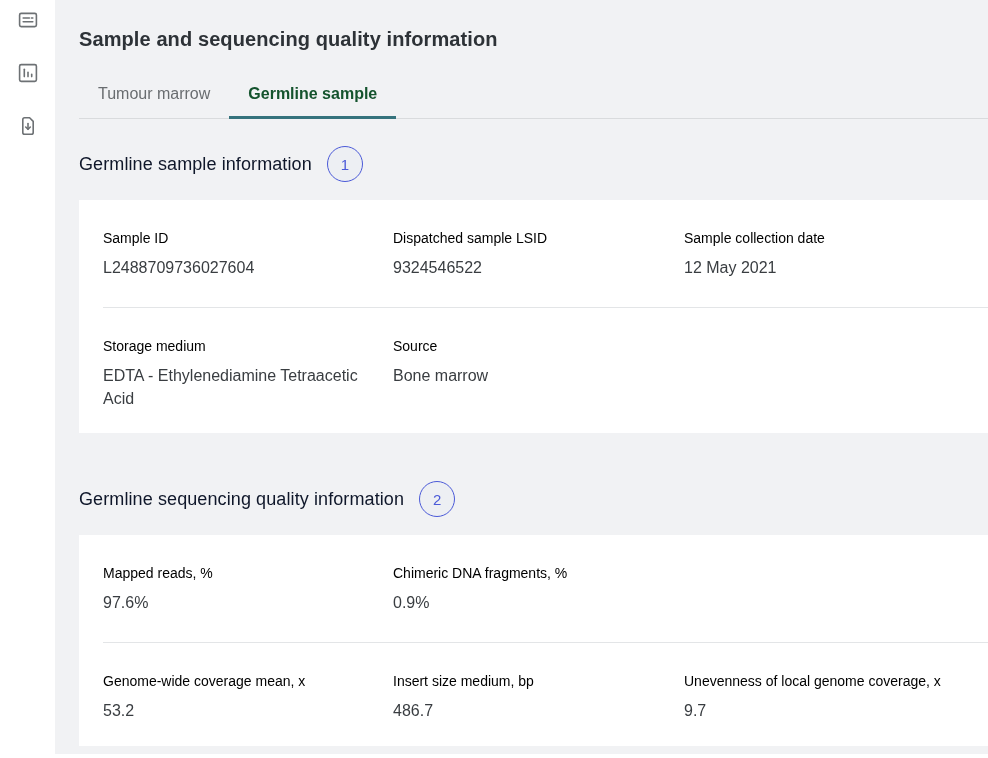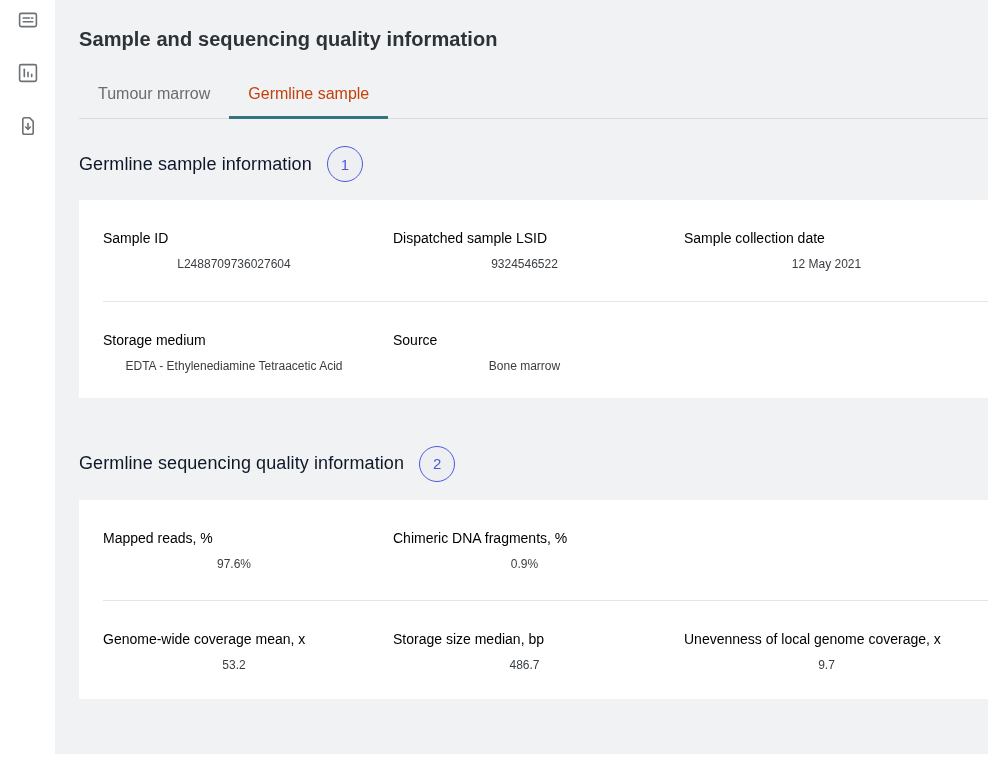--- a/index.html
+++ b/index.html
@@ -39,21 +39,21 @@
   }
   .tab {
     padding: 9px 19px 13px 19px;
     font-size: 16px; color: #696d70;
     cursor: pointer; background: none; border: none;
     border-bottom: 3px solid transparent;
     margin-bottom: -1px;
     font-family: inherit;
   }
   .tab.active {
-    color: #c2410c; font-weight: 400;
+    color: #14532d; font-weight: 700;
     border-bottom-color: #35737d;
   }
 
   
   .section-head {
     display: flex; align-items: center; gap: 15px;
     margin-top: 27px;
   }
   .section-title { font-size: 18px; font-weight: 400; color: #0f172a; letter-spacing: 0.1px; }
   .step-badge {
@@ -69,21 +69,21 @@
     width: 942px;
     background: #ffffff;
     padding: 30px 24px 24px 24px;
   }
   .field-row {
     display: grid;
     grid-template-columns: 290px 291px auto;
   }
   .field { padding-right: 28px; }
   .field-label { font-size: 14px; color: #000000; margin-bottom: 10px; }
-  .field-value { font-size: 12px; color: #393d41; line-height: 1.48; text-align: center; }
+  .field-value { font-size: 16px; color: #393d41; line-height: 1.48; }
   .row-divider {
     border: none; border-top: 1px solid #e3e5e7;
     margin: 27px 0 30px 0;
   }
   .card-1 { padding-bottom: 22px; }
   .card-2 { margin-bottom: 0; }
 </style>
 </head>
 <body>
 
@@ -173,21 +173,21 @@
           <div class="field-value">0.9%</div>
         </div>
       </div>
       <hr class="row-divider">
       <div class="field-row">
         <div class="field">
           <div class="field-label">Genome-wide coverage mean, x</div>
           <div class="field-value">53.2</div>
         </div>
         <div class="field">
-          <div class="field-label">Storage size median, bp</div>
+          <div class="field-label">Insert size medium, bp</div>
           <div class="field-value">486.7</div>
         </div>
         <div class="field">
           <div class="field-label">Unevenness of local genome coverage, x</div>
           <div class="field-value">9.7</div>
         </div>
       </div>
     </section>
 
   </main>

